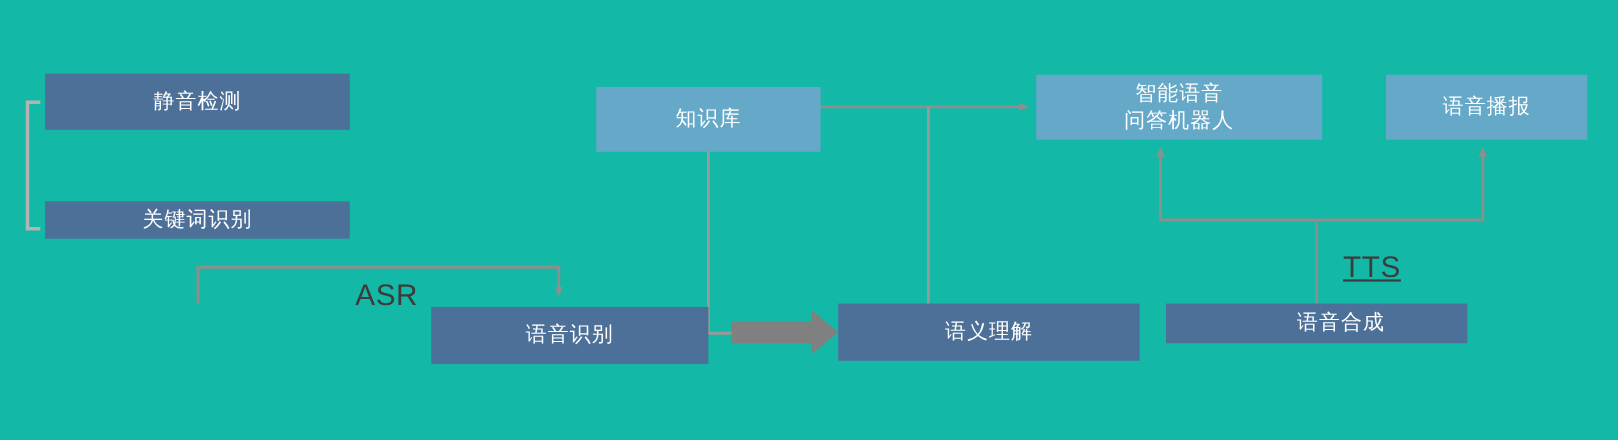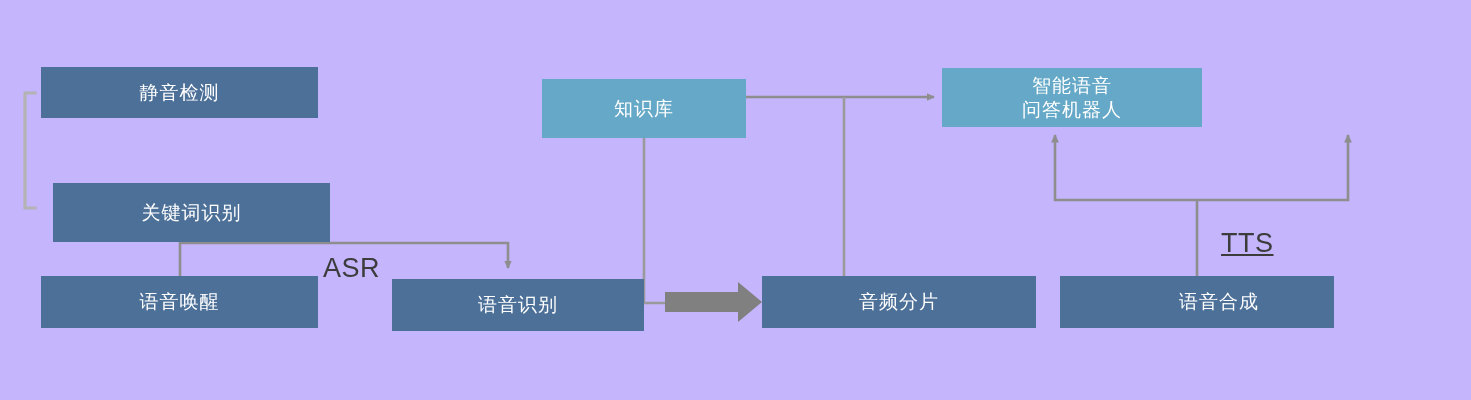--- a/index.html
+++ b/index.html
@@ -4,21 +4,21 @@
 <style>
   html,body{margin:0;padding:0;background:#ffffff;}
   body{
     font-family:"Liberation Sans","DejaVu Sans",sans-serif;
     -webkit-font-smoothing:antialiased;
   }
   #canvas{
     position:relative;
     width:1471px;
     height:400px;
-    background:#c4b5fd;
+    background:#14b8a6;
     overflow:hidden;
   }
   .node{
     position:absolute;
     display:flex;
     align-items:center;
     justify-content:center;
     text-align:center;
     color:#ffffff;
     font-size:19px;
@@ -70,33 +70,33 @@
     <path d="M844,276 L844,97" fill="none" stroke="#9a9a9a" stroke-width="2.6" stroke-linecap="butt"></path>
 
     <path d="M1197,276 L1197,200" fill="none" stroke="#8e8e8e" stroke-width="2.6" stroke-linecap="butt"></path>
     <path d="M1197,200 L1055,200 L1055,135" fill="none" stroke="#8e8e8e" stroke-width="2.6" stroke-linecap="butt" stroke-linejoin="miter" marker-end="url(#ah)"></path>
     <path d="M1197,200 L1348,200 L1348,135" fill="none" stroke="#8e8e8e" stroke-width="2.6" stroke-linecap="butt" stroke-linejoin="miter" marker-end="url(#ah)"></path>
   </svg>
 
   <div class="node dark" style="left:41px;top:67px;width:277px;height:51px;">静音检测</div>
 
 
-  <div class="node dark" style="left:41px;top:183px;width:277px;height:59px;margin-left:12px;">关键词识别</div>
+  <div class="node dark" style="left:41px;top:183px;width:277px;height:34px;">关键词识别</div>
 
-  <div class="node dark" style="left:41px;top:276px;width:277px;height:52px;">语音唤醒</div>
 
   <div class="node dark" style="left:392px;top:279px;width:252px;height:52px;">语音识别</div>
 
   <div class="node light" style="left:542px;top:79px;width:204px;height:59px;">知识库</div>
 
-  <div class="node dark" style="left:762px;top:276px;width:274px;height:52px;">音频分片</div>
+  <div class="node dark" style="left:762px;top:276px;width:274px;height:52px;">语义理解</div>
 
   <div class="node light" style="left:942px;top:68px;width:260px;height:59px;">智能语音
 问答机器人</div>
 
-  <div class="node dark" style="left:1060px;top:276px;width:274px;height:52px;padding-left:44px;">语音合成</div>
+  <div class="node dark" style="left:1060px;top:276px;width:274px;height:36px;padding-left:44px;">语音合成</div>
 
+  <div class="node light" style="left:1260px;top:68px;width:183px;height:59px;">语音播报</div>
 
   <div class="edge-label" style="left:323px;top:253px;text-align:center;">ASR</div>
 
   <div class="edge-label" style="left:1221px;top:228px;text-decoration:underline;">TTS</div>
 
 </div>
 
 </body></html>

